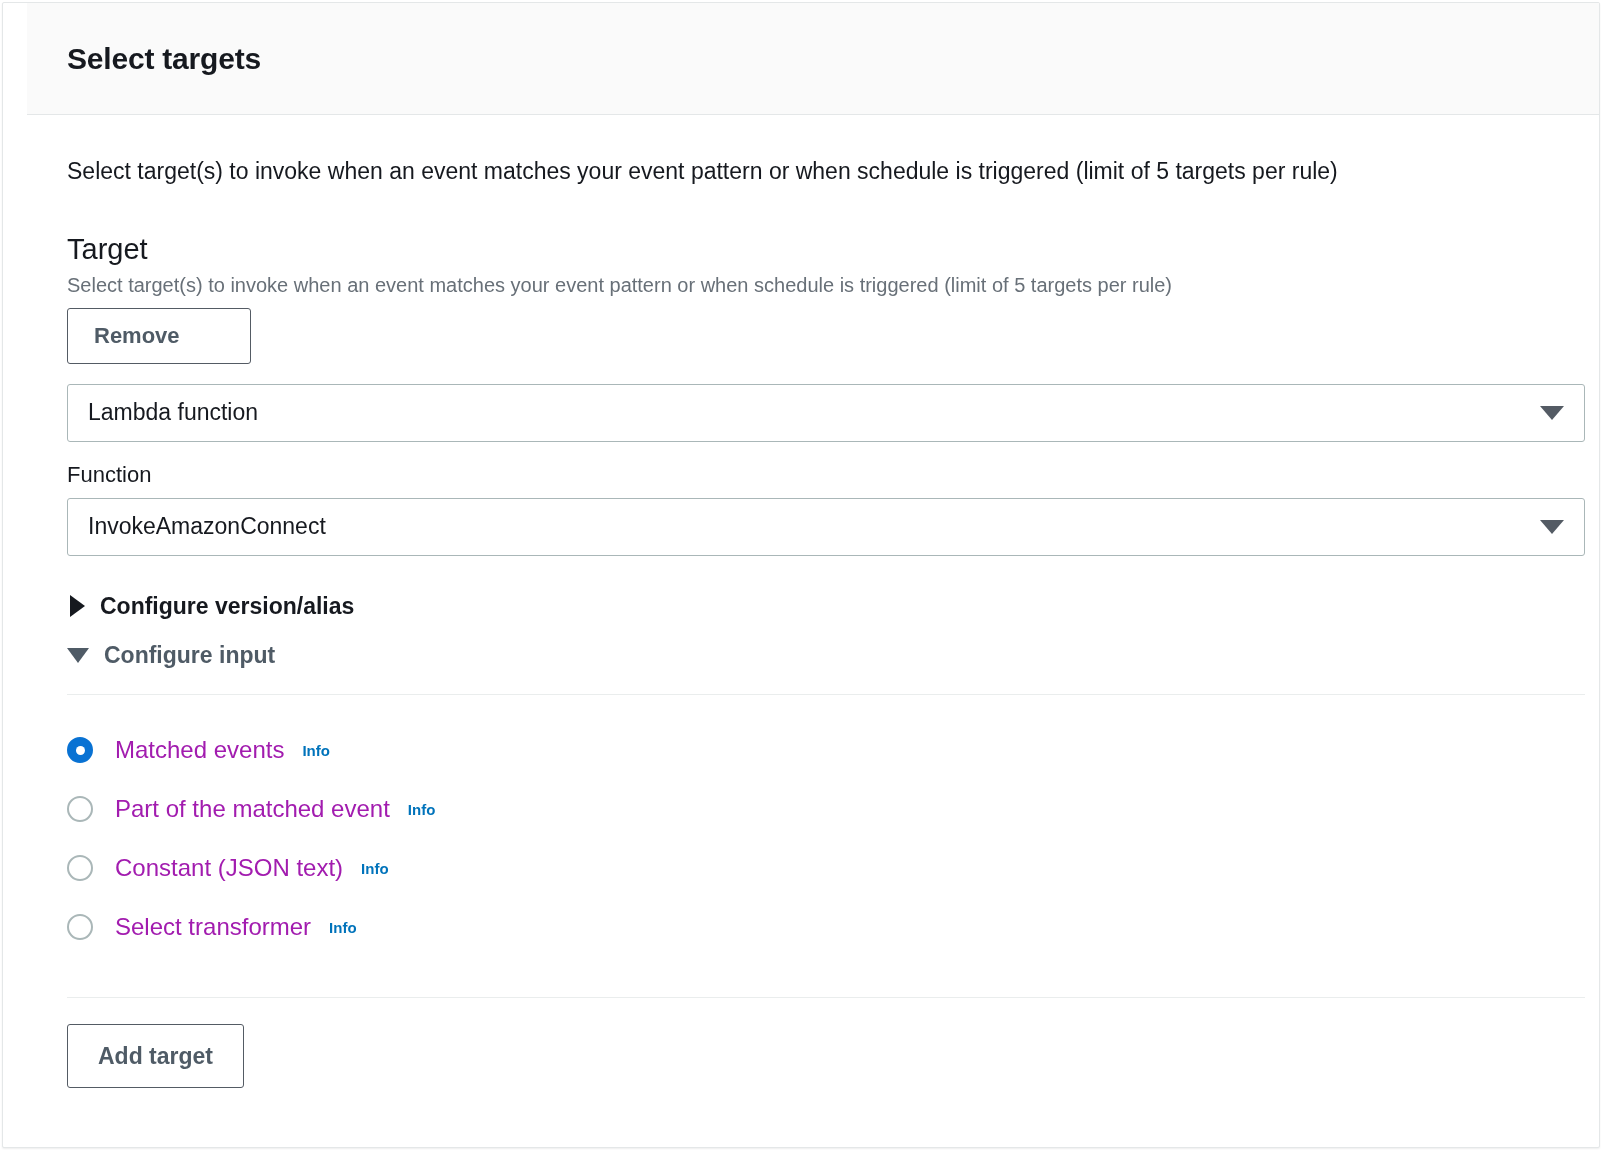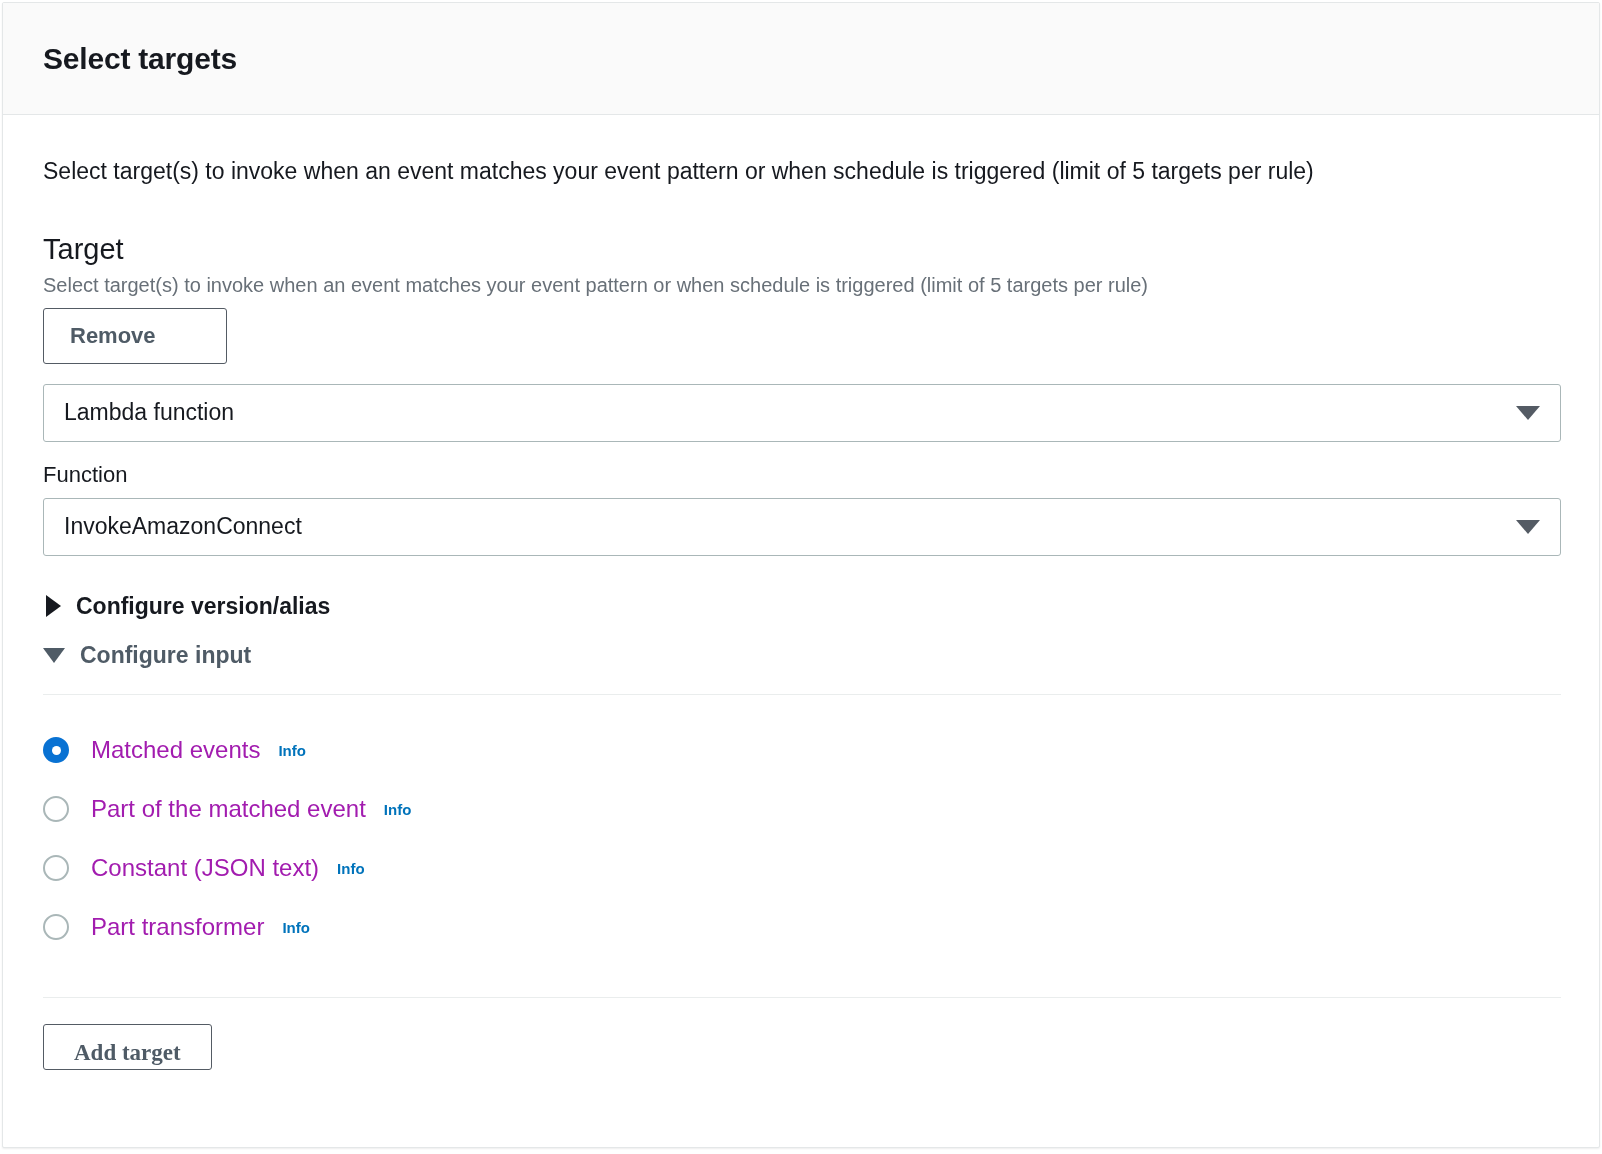--- a/index.html
+++ b/index.html
@@ -26,20 +26,21 @@
     left: 2px;
     top: 2px;
     width: 1598px;
     height: 1146px;
     background: #ffffff;
     border: 1px solid #e4e7e8;
     border-radius: 2px;
     box-sizing: border-box;
     box-shadow: 0 1px 2px rgba(0,0,0,0.07);
     overflow: hidden;
+    padding-left: 24px;
   }
 
   
   .card-header {
     height: 112px;
     background: #fafafa;
     border-bottom: 1px solid #e4e7e8;
     box-sizing: border-box;
     display: flex;
     align-items: center;
@@ -102,25 +103,24 @@
     line-height: 54px;
     cursor: pointer;
     white-space: nowrap;
   }
   .btn-remove {
     margin-top: 7px;
     min-width: 184px;
     text-align: left;
   }
   .btn-add-target {
-    height: 46px;
+    height: 64px;
     line-height: 56px;
     padding: 0 30px;
     font-size: 23px;
-    font-family: Liberation Serif, serif;
   }
 
   
   .field {
     margin-top: 20px;
   }
   .field-label {
     font-size: 22px;
     color: #16191f;
     margin: 0 0 10px 0;
@@ -324,21 +324,21 @@
         </div>
 
         <div class="radio-row">
           <span class="radio"></span>
           <span class="radio-label">Constant (JSON text)</span>
           <a class="info-link">Info</a>
         </div>
 
         <div class="radio-row">
           <span class="radio"></span>
-          <span class="radio-label">Part transformer</span>
+          <span class="radio-label">Select transformer</span>
           <a class="info-link">Info</a>
         </div>
 
       </div>
 
       <hr class="divider divider-bottom">
 
       <div class="add-target-wrap">
         <button class="btn btn-add-target">Add target</button>
       </div>

